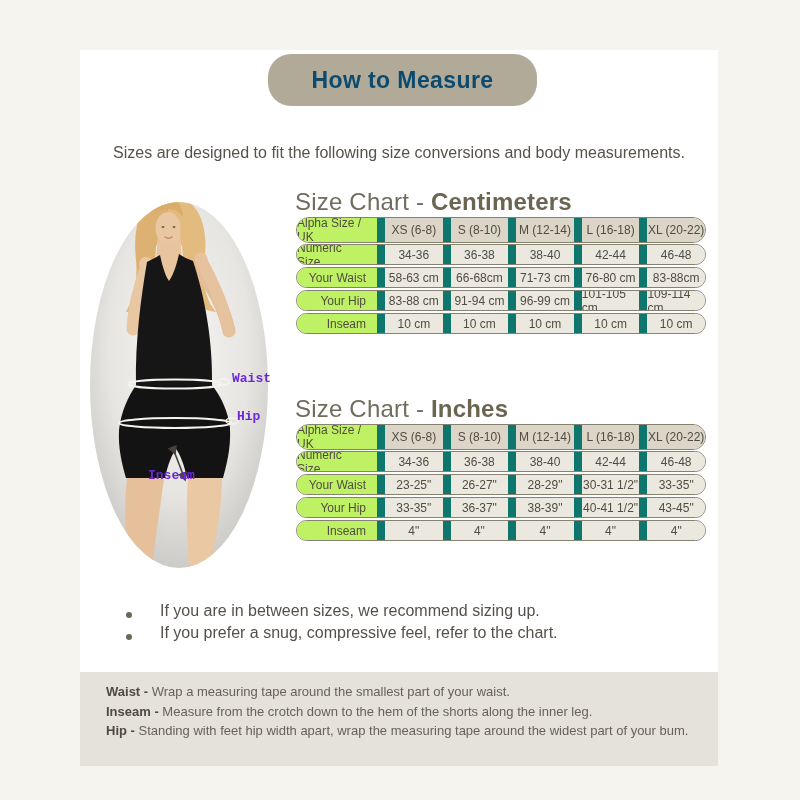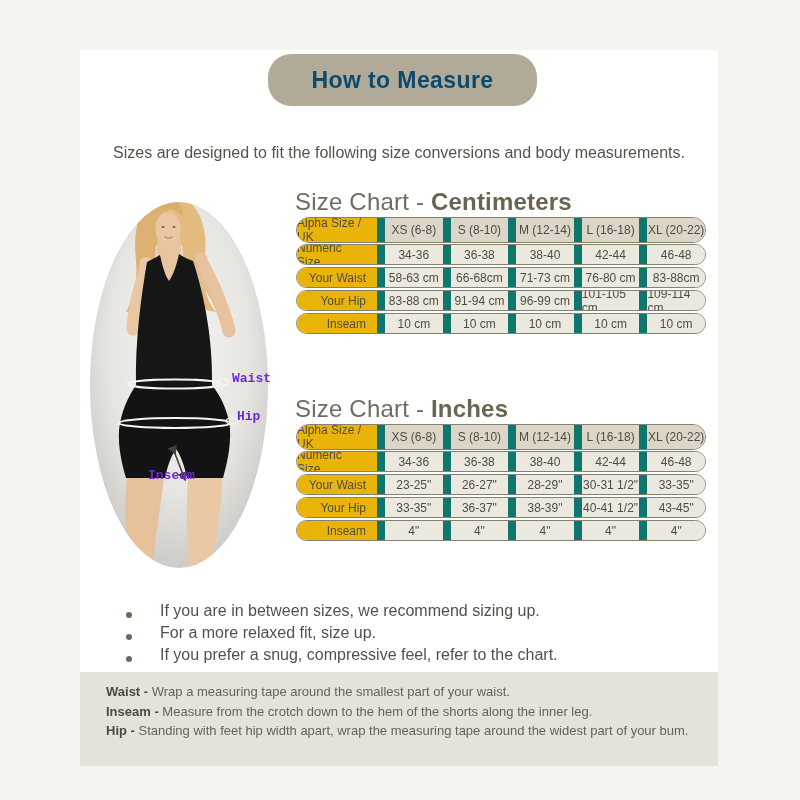--- a/index.html
+++ b/index.html
@@ -15,21 +15,21 @@
   .section-title { position:absolute; left:295px; font-size:24px; color:#716c5d; letter-spacing:.2px; }
   .section-title b { color:#6b6451; font-weight:bold; }
   .st-cm { top:188px; } .st-in { top:395px; }
 
   .size-table { position:absolute; width:410px; }
   .t-cm { left:296px; top:217px; } .t-in { left:296px; top:424px; }
   .trow { display:flex; height:21px; margin-bottom:2px; border:1px solid #87816f; border-radius:13px;
           overflow:hidden; background:#ffffff; align-items:stretch; }
   .trow.thead { height:26px; margin-bottom:1px; }
   .tcell { display:flex; align-items:center; justify-content:center; font-size:12px; color:#514c42; }
-  .tcell.lbl { width:80px; background:#eab308; justify-content:flex-end; padding-right:11px; }
+  .tcell.lbl { width:80px; background:#bef264; justify-content:flex-end; padding-right:11px; }
   .tcell.dat { flex:1; background:#ebe8e0; border-left:8px solid #0f766e; }
   .thead .tcell.dat { background:#dbd6c8; }
 
   .figure-wrap { position:absolute; left:90px; top:202px; width:178px; height:366px; }
   .fig-label { position:absolute; font-size:13px; font-weight:600; color:#6d28d9;font-family:Liberation Mono, monospace; }
   .fl-waist { left:142px; top:169px; } .fl-hip { left:147px; top:207px; } .fl-inseam { left:58px; top:266px; }
 
   .notes { position:absolute; left:126px; top:600px; width:520px; }
   .note-row { display:flex; align-items:center; height:22px; }
   .note-dot { width:6px; height:6px; border-radius:50%; background:#6b6759; margin:7px 28px 0 0; flex:none; }
@@ -196,24 +196,20 @@
   </div>
 </div>
 
 <div class="notes">
   <div class="note-row">
     <span class="note-dot"></span>
     <span class="note-text">If you are in between sizes, we recommend sizing up.</span>
   </div>
   <div class="note-row">
     <span class="note-dot"></span>
-    <span class="note-text">For a more relaxed fit, size up.</span>
-  </div>
-  <div class="note-row">
-    <span class="note-dot"></span>
     <span class="note-text">If you prefer a snug, compressive feel, refer to the chart.</span>
   </div>
 </div>
 
 <div class="footer">
   <div class="foot-line"><b>Waist - </b><span>Wrap a measuring tape around the smallest part of your waist.</span></div>
   <div class="foot-line"><b>Inseam - </b><span>Measure from the crotch down to the hem of the shorts along the inner leg.</span></div>
   <div class="foot-line"><b>Hip - </b><span>Standing with feet hip width apart, wrap the measuring tape around the widest part of your bum.</span></div>
 </div>
 

